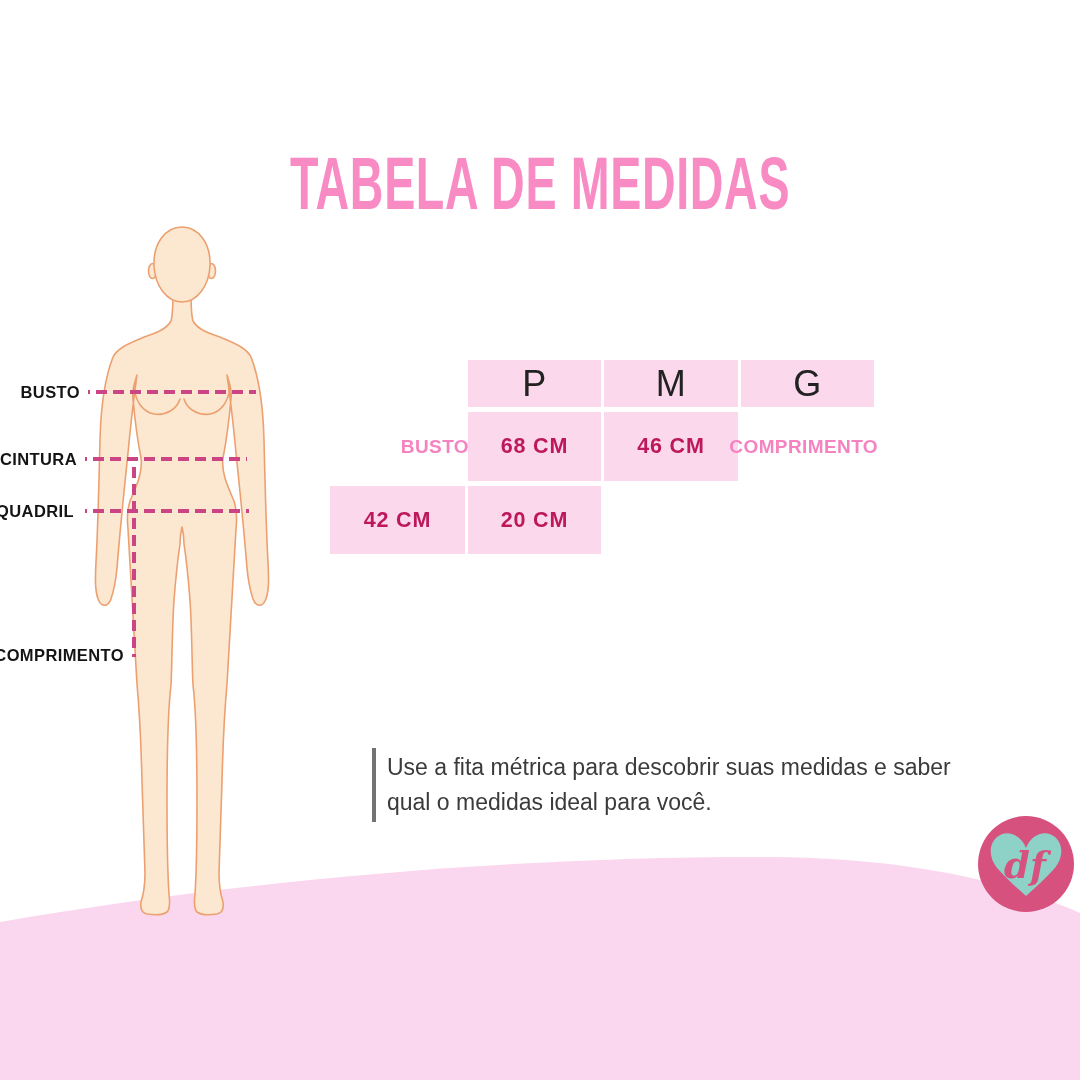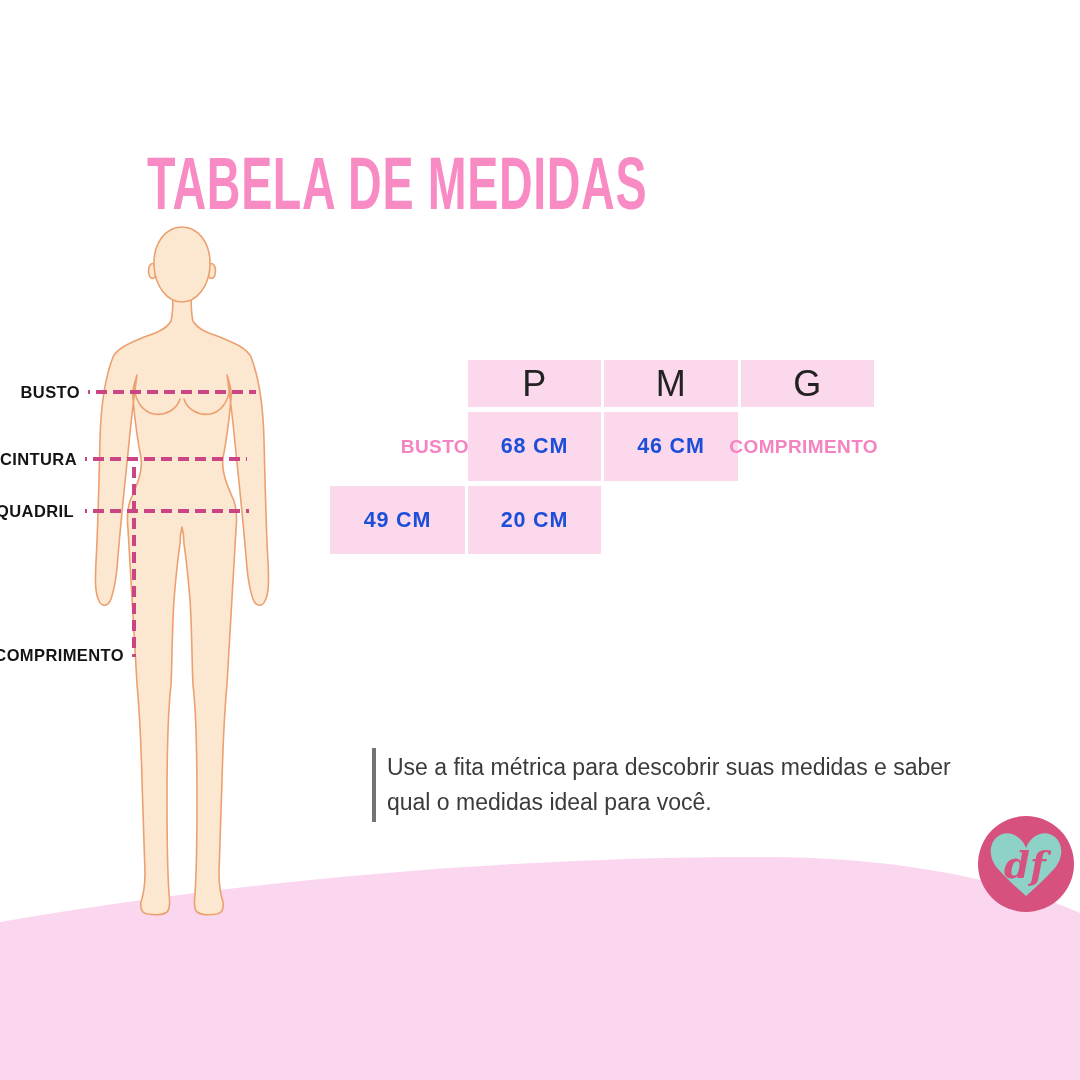--- a/index.html
+++ b/index.html
@@ -1,21 +1,21 @@
 <!DOCTYPE html>
 <html><head>
 <meta charset="utf-8">
 <style>
   html,body{margin:0;padding:0;background:#fff;}
   .canvas{
     position:relative;width:1080px;height:1080px;overflow:hidden;
     background:#ffffff;font-family:"Liberation Sans",sans-serif;
   }
   svg.art{position:absolute;inset:0;pointer-events:none;}
-  .title-wrap{position:absolute;top:147px;left:0;width:1080px;}
+  .title-wrap{position:absolute;top:147px;left:0;width:1080px;text-align:center;}
   .title-inner{display:inline-block;font-size:74px;line-height:1;font-weight:700;
     color:#F98BC4;white-space:nowrap;transform:scaleX(0.63);transform-origin:center top;
     letter-spacing:1px;}
 
   
   .fig-label{
     position:absolute;font-size:16.5px;font-weight:700;color:#141414;
     letter-spacing:0.4px;white-space:nowrap;line-height:20px;
   }
 
@@ -24,21 +24,21 @@
     position:absolute;left:330px;top:360px;
     display:grid;
     grid-template-columns:135px 133px 134px 133px;
     grid-template-rows:47px 69px 68px;
     column-gap:3px;row-gap:5px;
   }
   .cell{
     background:#FBD8EC;display:flex;align-items:center;justify-content:center;
   }
   .cell.header{font-size:36px;font-weight:400;color:#222222;letter-spacing:0.5px;}
-  .cell.value{font-size:21.5px;font-weight:700;color:#1d4ed8;letter-spacing:0.8px;}
+  .cell.value{font-size:21.5px;font-weight:700;color:#be185d;letter-spacing:0.8px;}
   .row-label{
     background:transparent;display:flex;align-items:center;justify-content:flex-end;
     font-size:19px;font-weight:700;color:#F583C1;letter-spacing:0.4px;
     white-space:nowrap;margin-right:-4px;z-index:2;
   }
   .corner{background:transparent;}
 
   
   .note{
     position:absolute;left:372px;top:748px;
@@ -163,21 +163,21 @@
     <div class="corner"></div>
     <div class="cell header">P</div>
     <div class="cell header">M</div>
     <div class="cell header">G</div>
 
     <div class="row-label">BUSTO</div>
     <div class="cell value">68 CM</div>
     <div class="cell value">46 CM</div>
 
     <div class="row-label">COMPRIMENTO</div>
-    <div class="cell value">49 CM</div>
+    <div class="cell value">42 CM</div>
     <div class="cell value">20 CM</div>
   </div>
 
   <div class="note">
     <div>Use a fita métrica para descobrir suas medidas e saber</div>
     <div>qual o medidas ideal para você.</div>
   </div>
 
 </div>
 

